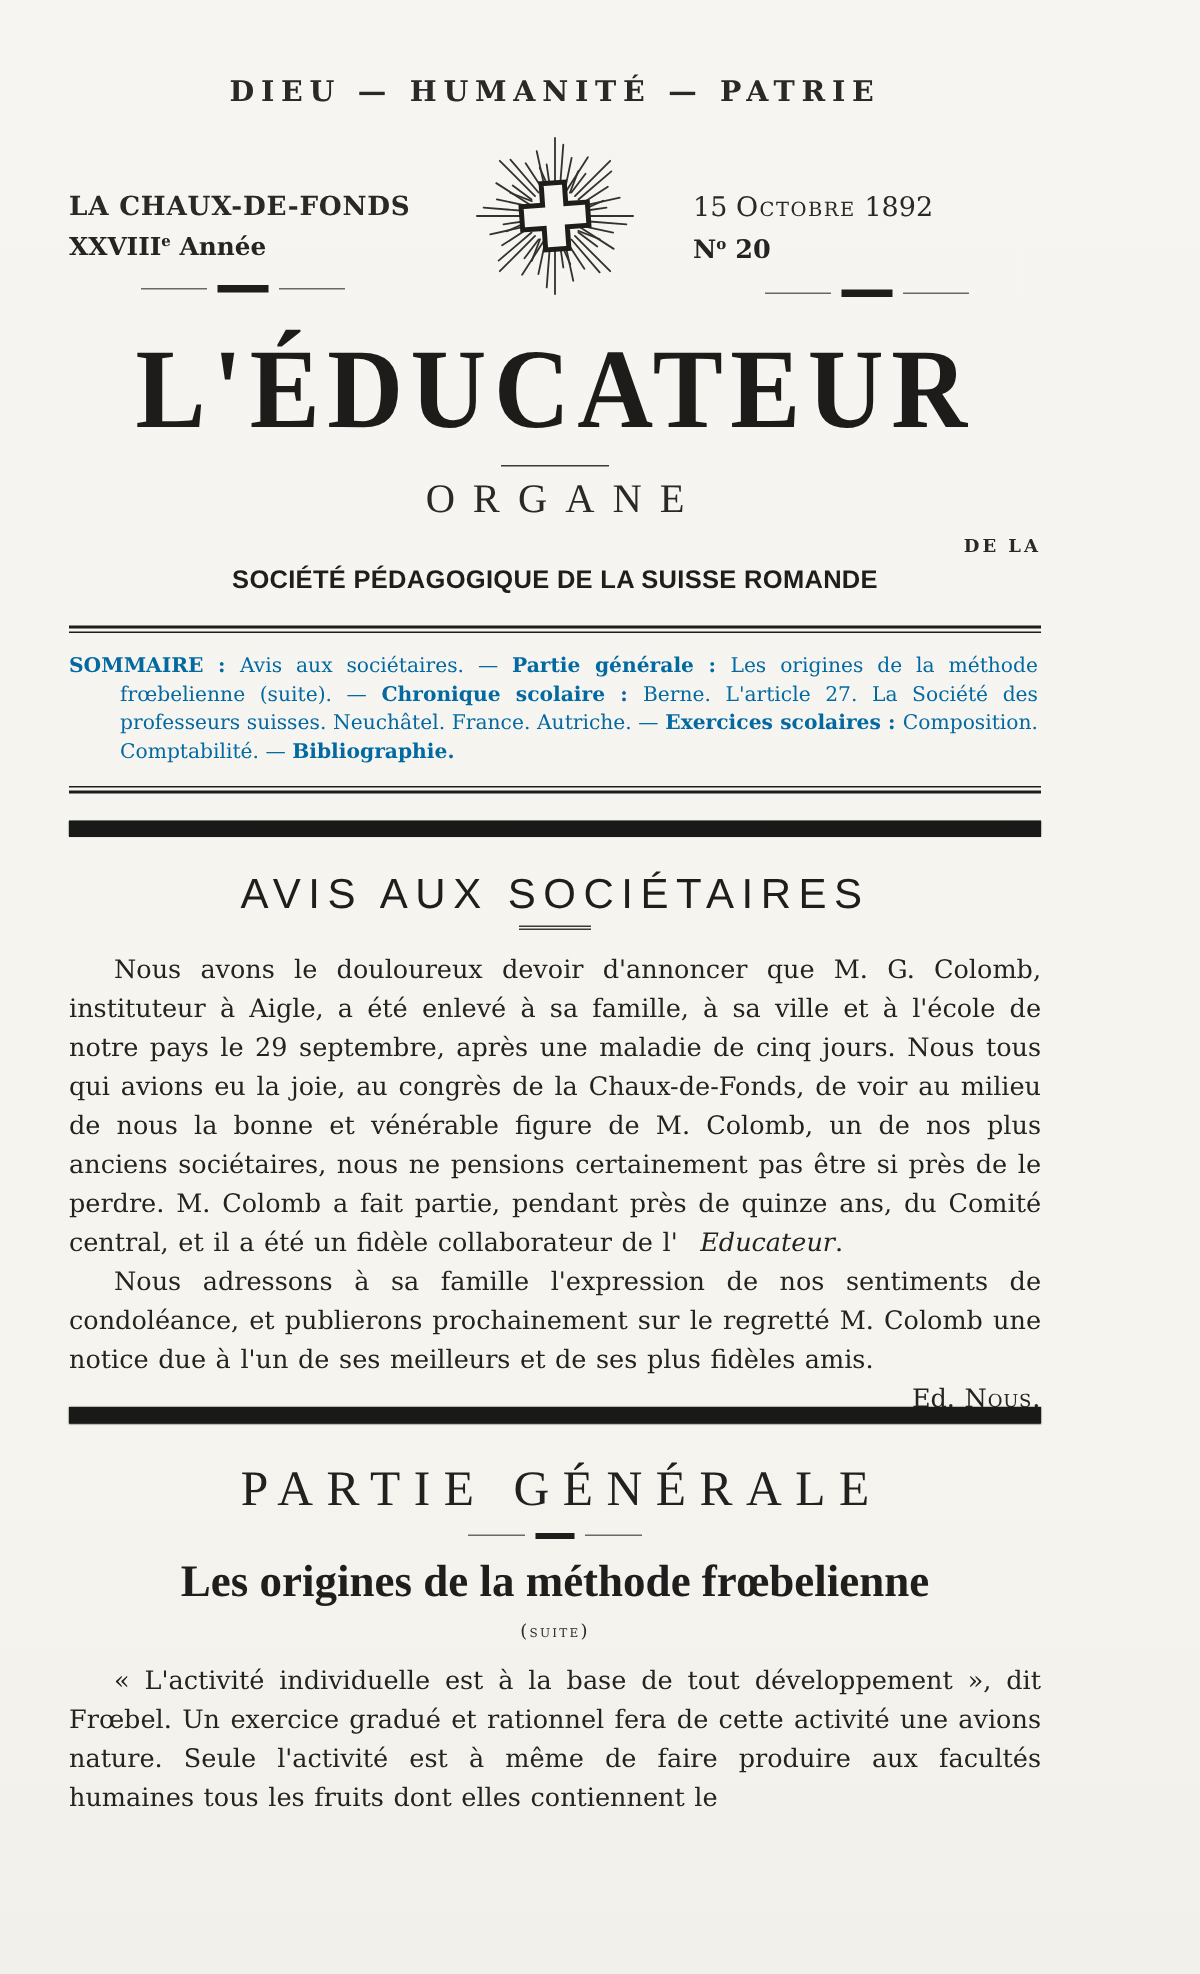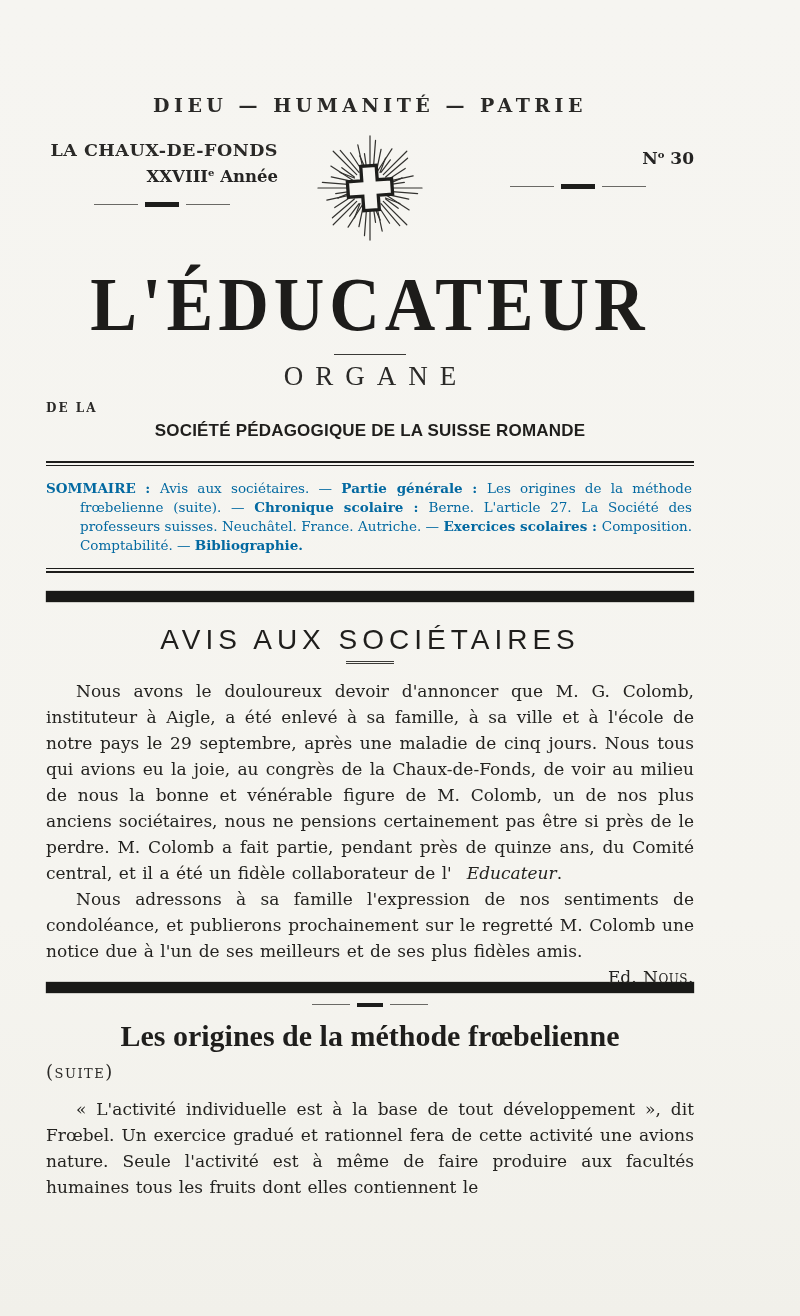--- a/index.html
+++ b/index.html
@@ -3,33 +3,33 @@
 <meta charset="utf-8">
 <style>
   * { margin:0; padding:0; box-sizing:border-box; }
   html,body { background:#e9e8e4; }
   body {
     width:800px; height:1316px; margin:0 auto; overflow:hidden;
     background:linear-gradient(180deg,#f6f5f1 0%, #f5f4ef 70%, #f1f0ea 100%);
     font-family:"DejaVu Serif", serif;
     color:#22211f;
   }
-  .page { width:740px; height:1316px; padding-top:94px; }
+  .page { width:740px; height:1316px; padding-top:50px; }
   .col { width:648px; margin:0 auto; }
 
   
   .motto {
     text-align:center; font-size:19px; letter-spacing:4.5px;
     font-weight:bold; color:#2a2927;
   }
   .mast-row {
     display:flex; justify-content:space-between; align-items:flex-start;
     margin-top:16px; height:128px;
   }
-  .mast-left, .mast-right { width:232px; text-align:right; padding-top:8px; }
+  .mast-left, .mast-right { width:232px; text-align:left; padding-top:8px;margin-top:32px; }
   .place { font-size:17.5px; letter-spacing:0.5px; color:#2a2927; font-weight:600; }
   .volume { margin-top:7px; font-size:16.5px; font-weight:bold; color:#252423; }
   .volume sup, .issue sup { font-size:10px; vertical-align:6px; }
   .date { font-size:18px; color:#2a2927; }
   .date .sc { font-variant:small-caps; letter-spacing:1px; }
   .issue { margin-top:8px; font-size:17px; font-weight:bold; color:#252423; }
 
   .dash-rule { display:flex; align-items:center; justify-content:center; gap:7px; margin-top:16px; }
   .dash-rule .thin  { width:44px; height:1px; background:#6a6965; }
   .dash-rule .thick { width:34px; height:5px; background:#1d1d1b; }
@@ -39,21 +39,21 @@
 
   
   .title {
     text-align:center; font-family:"Liberation Serif", serif;
     font-size:70px; line-height:1.0; font-weight:bold; letter-spacing:5px;
     color:#1d1c1a; margin-top:10px; transform:scaleY(1.08); transform-origin:center;
   }
   .title-rule { width:72px; height:0; border-top:1.5px solid #3a3936; margin:14px auto 0; }
   .organe { text-align:center; font-size:27px; letter-spacing:12px; text-indent:12px;
             font-family:"Liberation Serif", serif; color:#2a2927; margin-top:6px; }
-  .dela   { text-align:left; font-size:12px; letter-spacing:2px; font-weight:bold;
+  .dela   { text-align:right; font-size:12px; letter-spacing:2px; font-weight:bold;
             color:#2a2927; margin-top:9px; }
   .society{ text-align:center; font-family:"Liberation Sans", sans-serif; font-weight:bold;
             font-size:17px; letter-spacing:0.2px; color:#1f1e1c; margin-top:6px; }
 
   
   .rule-double-a { height:5px; border-top:2.5px solid #1d1d1b; border-bottom:1px solid #1d1d1b; margin-top:20px; }
   .rule-double-b { height:5px; border-top:1px solid #1d1d1b; border-bottom:2.5px solid #1d1d1b; margin-top:10px; }
   .sommaire {
     font-size:13.5px; line-height:1.42; text-align:justify; color:#0369a1;
     padding:13px 2px 2px 34px; text-indent:-34px;
@@ -69,22 +69,22 @@
   .avis-rule { width:48px; height:3px; border-top:1px solid #3c3b38; border-bottom:1px solid #3c3b38; margin:5px auto 0; }
 
   .partie-h {
     text-align:center; font-family:"Liberation Serif", serif; font-weight:normal;
     font-size:33px; letter-spacing:9px; text-indent:9px; color:#222120; margin-top:26px;
   }
   .article-title {
     text-align:center; font-family:Liberation Serif, serif; font-weight:bold;
     font-size:30px; color:#1f1e1c; margin-top:12px;
   }
-  .suite { text-align:left; font-variant:small-caps; letter-spacing:1.5px;
-           font-size:18px; color:#2a2927; margin-top:8px; }
+  .suite { text-align:center; font-variant:small-caps; letter-spacing:1.5px;
+           font-size:12px; color:#2a2927; margin-top:8px; }
 
   
   .body-p {
     font-size:17px; line-height:26px; text-align:justify; color:#242320;
     text-indent:30px; word-spacing:1px; margin-top:0;
   }
   .body-block { margin-top:14px; }
   .body-p i { font-style:italic;margin-left:15px; }
   .sig { float:right; }
   .sig .sc { font-variant:small-caps; letter-spacing:0.5px; }
@@ -125,21 +125,22 @@
             <use href="#rayset" transform="rotate(180)"></use>
             <use href="#rayset" transform="rotate(225)"></use>
             <use href="#rayset" transform="rotate(270)"></use>
             <use href="#rayset" transform="rotate(315)"></use>
           </g>
           <path d="M -7,-20 L 7,-20 L 7,-7 L 20,-7 L 20,7 L 7,7 L 7,20 L -7,20 L -7,7 L -20,7 L -20,-7 L -7,-7 Z" fill="#f6f5f1" stroke="#1d1d1b" stroke-width="3" transform="rotate(-4)"></path>
         </svg>
       </div>
 
       <div class="mast-right">
-        <div class="issue"><span>N</span><sup>o</sup> <span>30</span></div>
+        <div class="date"><span>15</span> <span class="sc">Octobre</span> <span>1892</span></div>
+        <div class="issue"><span>N</span><sup>o</sup> <span>20</span></div>
         <div class="dash-rule">
             <span class="thin"></span>
             <span class="thick"></span>
             <span class="thin"></span>
           </div>
       </div>
     </div>
 
     <h1 class="title">L'ÉDUCATEUR</h1>
     <div class="title-rule"></div>
@@ -156,20 +157,21 @@
     <h2 class="avis-h">AVIS AUX SOCIÉTAIRES</h2>
     <div class="avis-rule"></div>
 
     <div class="body-block">
       <p class="body-p"><span>Nous avons le douloureux devoir d'annoncer que M. G. Colomb, instituteur à Aigle, a été enlevé à sa famille, à sa ville et à l'école de notre pays le 29 septembre, après une maladie de cinq jours. Nous tous qui avions eu la joie, au congrès de la Chaux-de-Fonds, de voir au milieu de nous la bonne et vénérable figure de M. Colomb, un de nos plus anciens sociétaires, nous ne pensions certainement pas être si près de le perdre. M. Colomb a fait partie, pendant près de quinze ans, du Comité central, et il a été un fidèle collaborateur de l'</span><i>Educateur</i><span>.</span></p>
       <p class="body-p"><span>Nous adressons à sa famille l'expression de nos sentiments de condoléance, et publierons prochainement sur le regretté M. Colomb une notice due à l'un de ses meilleurs et de ses plus fidèles amis.</span><span class="sig"><span>Ed. </span><span class="sc">Nous.</span></span></p>
     </div>
 
     <div class="black-bar"></div>
 
+    <h2 class="partie-h">PARTIE GÉNÉRALE</h2>
     <div class="dash-rule small" style="margin-top:10px">
         <span class="thin"></span>
         <span class="thick"></span>
         <span class="thin"></span>
       </div>
     <h3 class="article-title">Les origines de la méthode frœbelienne</h3>
     <div class="suite">(suite)</div>
 
     <div class="body-block">
       <p class="body-p">« L'activité individuelle est à la base de tout développement », dit Frœbel. Un exercice gradué et rationnel fera de cette activité une avions nature. Seule l'activité est à même de faire produire aux facultés humaines tous les fruits dont elles contiennent le</p>

